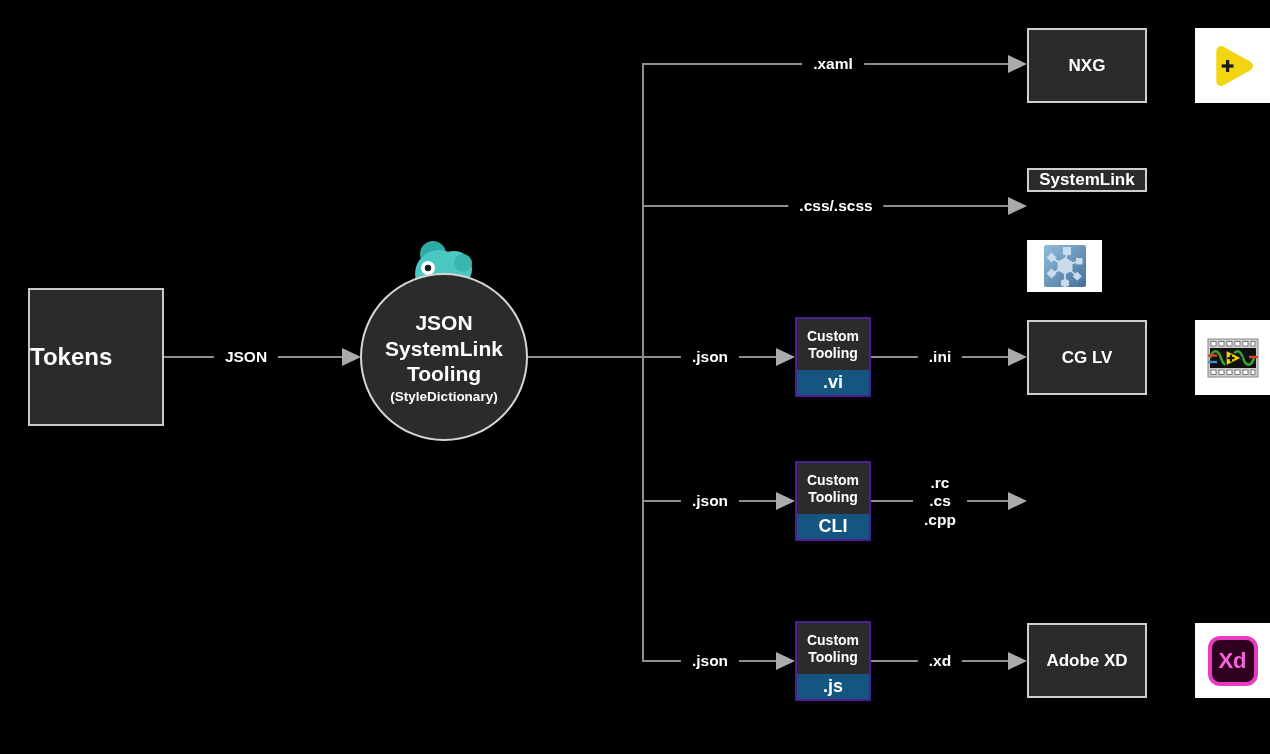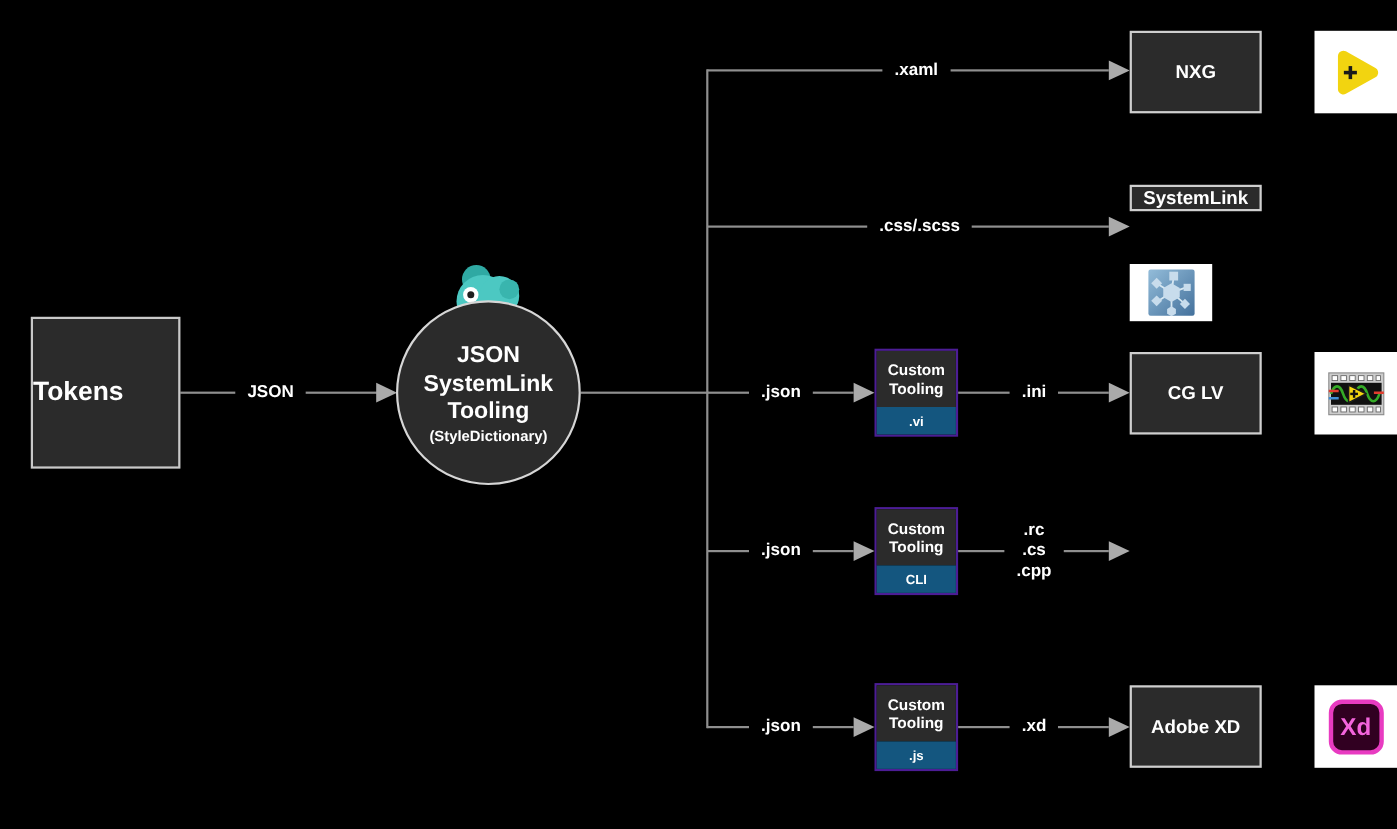--- a/index.html
+++ b/index.html
@@ -30,21 +30,21 @@
     display:flex;flex-direction:column;align-items:center;justify-content:center;text-align:center;
   }
   #transform-node .big-line{display:block;font-size:21px;line-height:1.22;}
   #transform-node .sub-line{display:block;font-size:13.5px;margin-top:2px;}
   #chameleon{position:absolute;left:405px;top:236px;z-index:1;}
   .ct-box{
     position:absolute;left:795px;width:76px;height:80px;box-sizing:border-box;
     border:2px solid #4c1d95;display:flex;flex-direction:column;z-index:3;
   }
   .ct-top{flex:1;background:#2b2b2b;display:flex;flex-direction:column;align-items:center;justify-content:center;font-size:14px;line-height:1.2;}
-  .ct-badge{height:25px;background:#14567f;display:flex;align-items:center;justify-content:center;font-size:12px;}
+  .ct-badge{height:25px;background:#14567f;display:flex;align-items:center;justify-content:center;font-size:18px;}
   .target{position:absolute;left:1027px;height:75px;display:flex;z-index:2;gap:48px;}
   .target-label{
     width:120px;height:75px;background:#2b2b2b;border:2px solid #cfcfcf;box-sizing:border-box;
     display:flex;align-items:center;justify-content:center;font-size:17px;
   }
   .target-icon{
     width:75px;height:75px;background:#ffffff;
     display:flex;align-items:center;justify-content:center;
   }
   #xd-badge{

